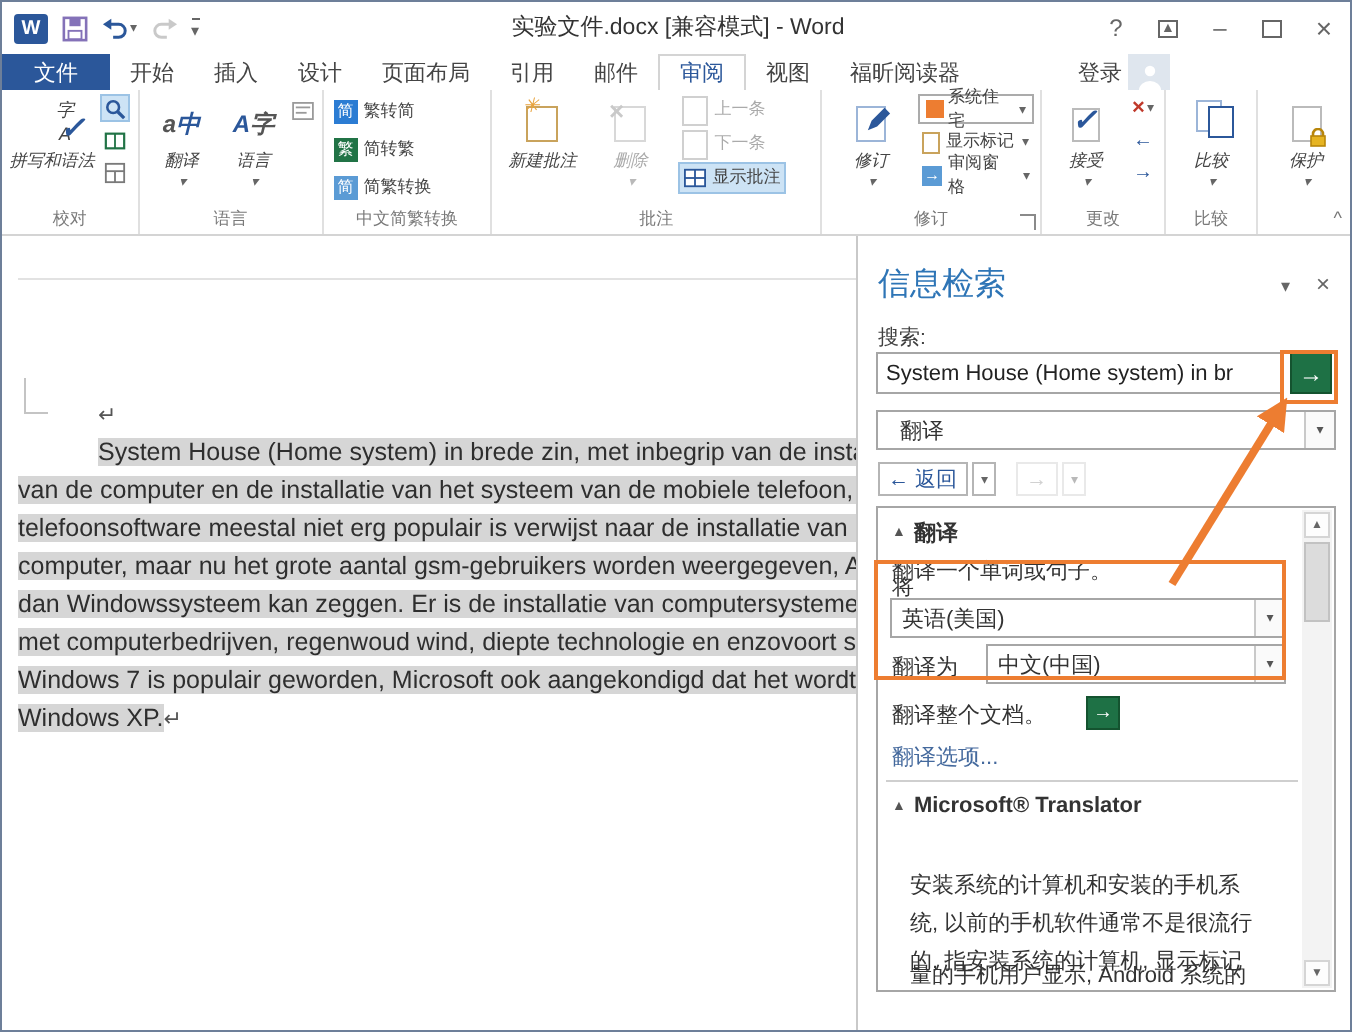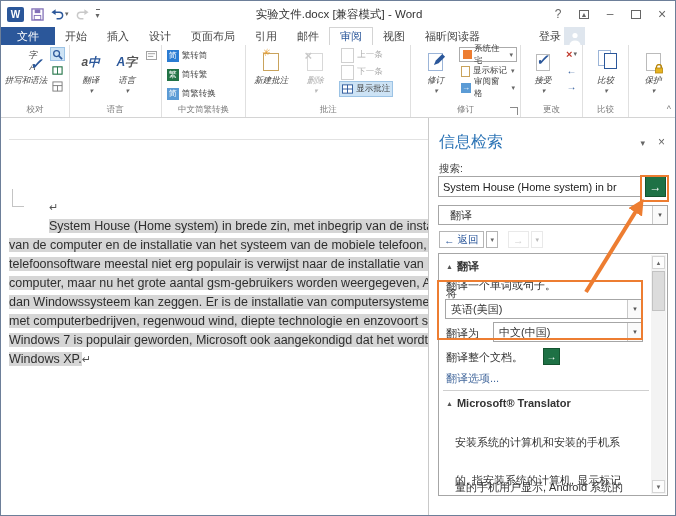--- a/index.html
+++ b/index.html
@@ -459,20 +459,21 @@
         <div class="paneline ab optlink" style="left:7px;top:117px;">翻译选项...</div>
 
         <div class="sep-h" style="left:4px;right:18px;top:136px;"></div>
 
         <div class="sechead ab" style="left:7px;top:143px;">
           <span class="tri">▲</span>
           <span>Microsoft® Translator</span>
         </div>
 
         <div class="paneline ab" style="left:16px;top:181px;">安装系统的计算机和安装的手机系</div>
+        <div class="paneline ab" style="left:16px;top:200px;">统, 以前的手机软件通常不是很流行</div>
         <div class="paneline ab" style="left:16px;top:219px;">的, 指安装系统的计算机, 显示标记</div>
         <div class="paneline ab" style="left:16px;top:227px;"></div>
         <div class="paneline ab" style="left:16px;top:226px;">量的手机用户显示, Android 系统的</div>
 
         <div class="sbar">
           <span class="sarr" style="top:1px;">▲</span>
           <span class="sthumb"></span>
           <span class="sarr" style="bottom:1px;">▼</span>
         </div>
       </div>

